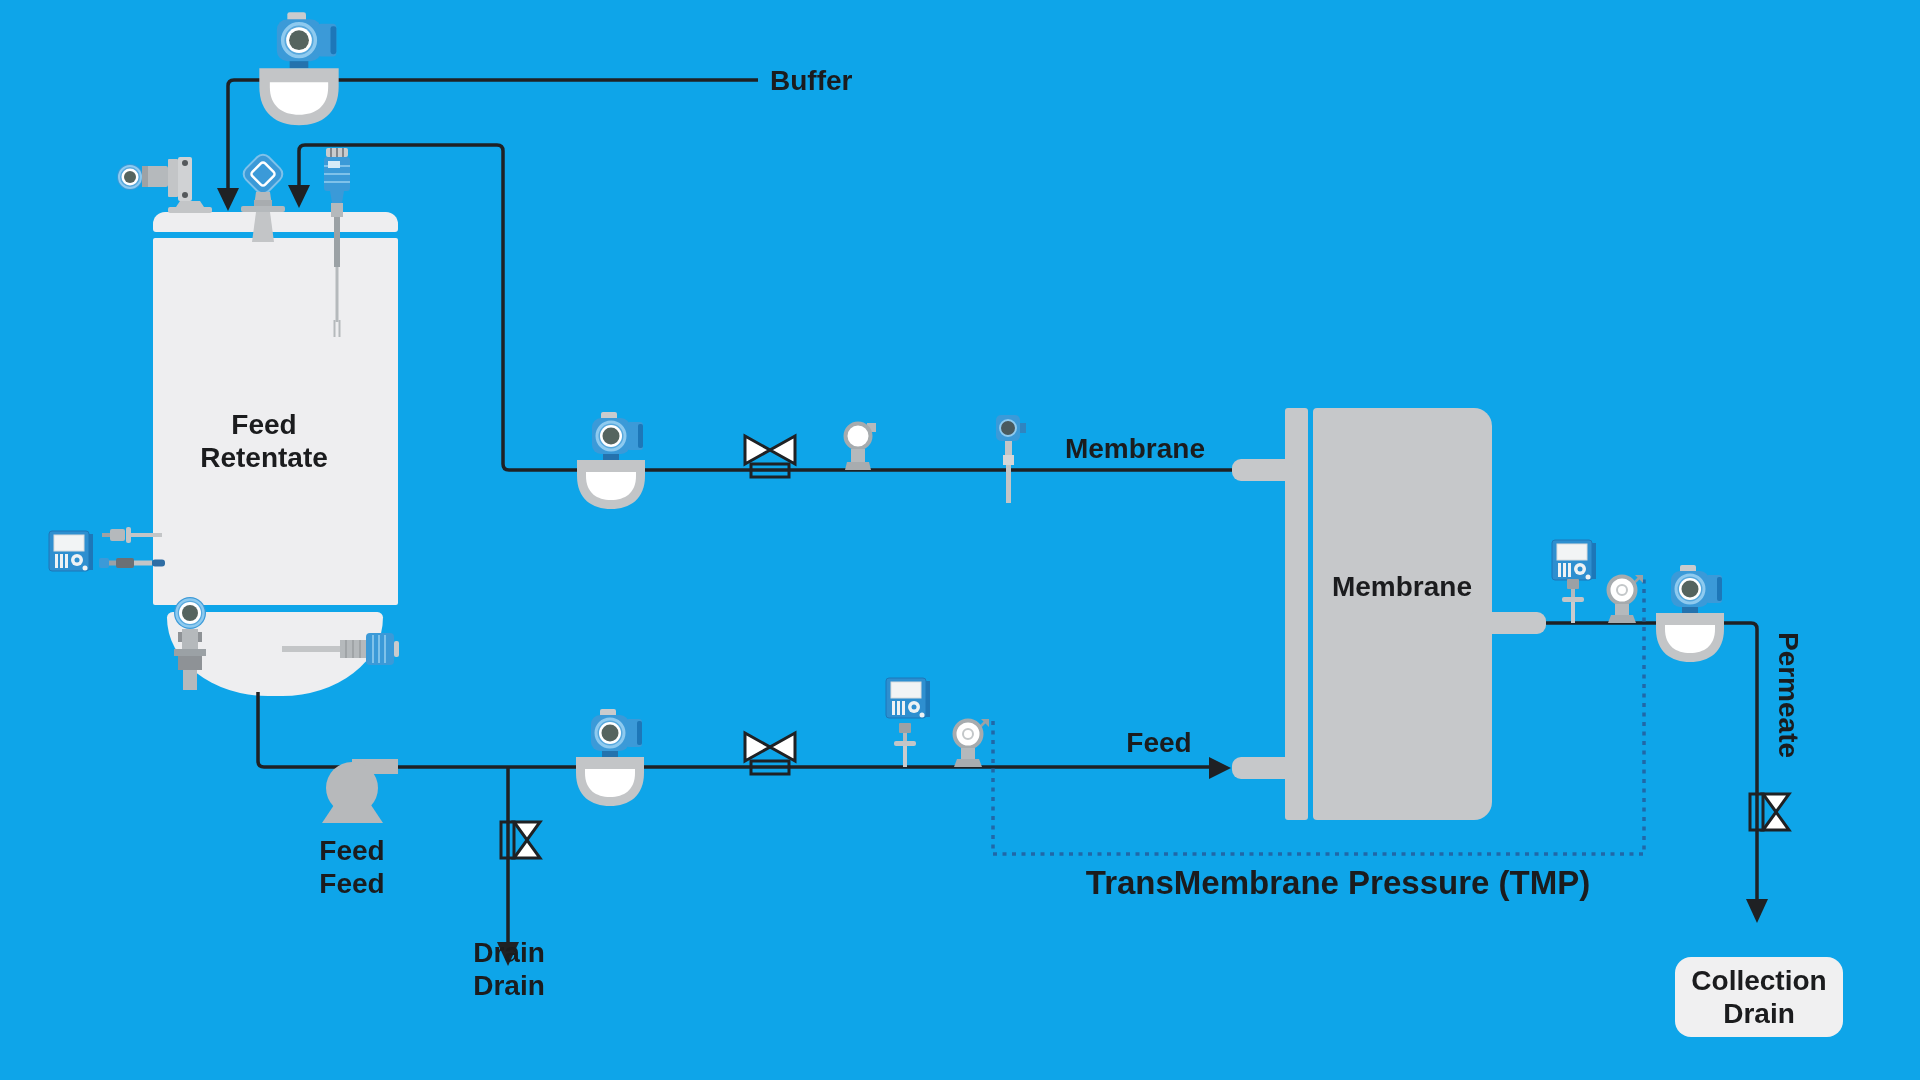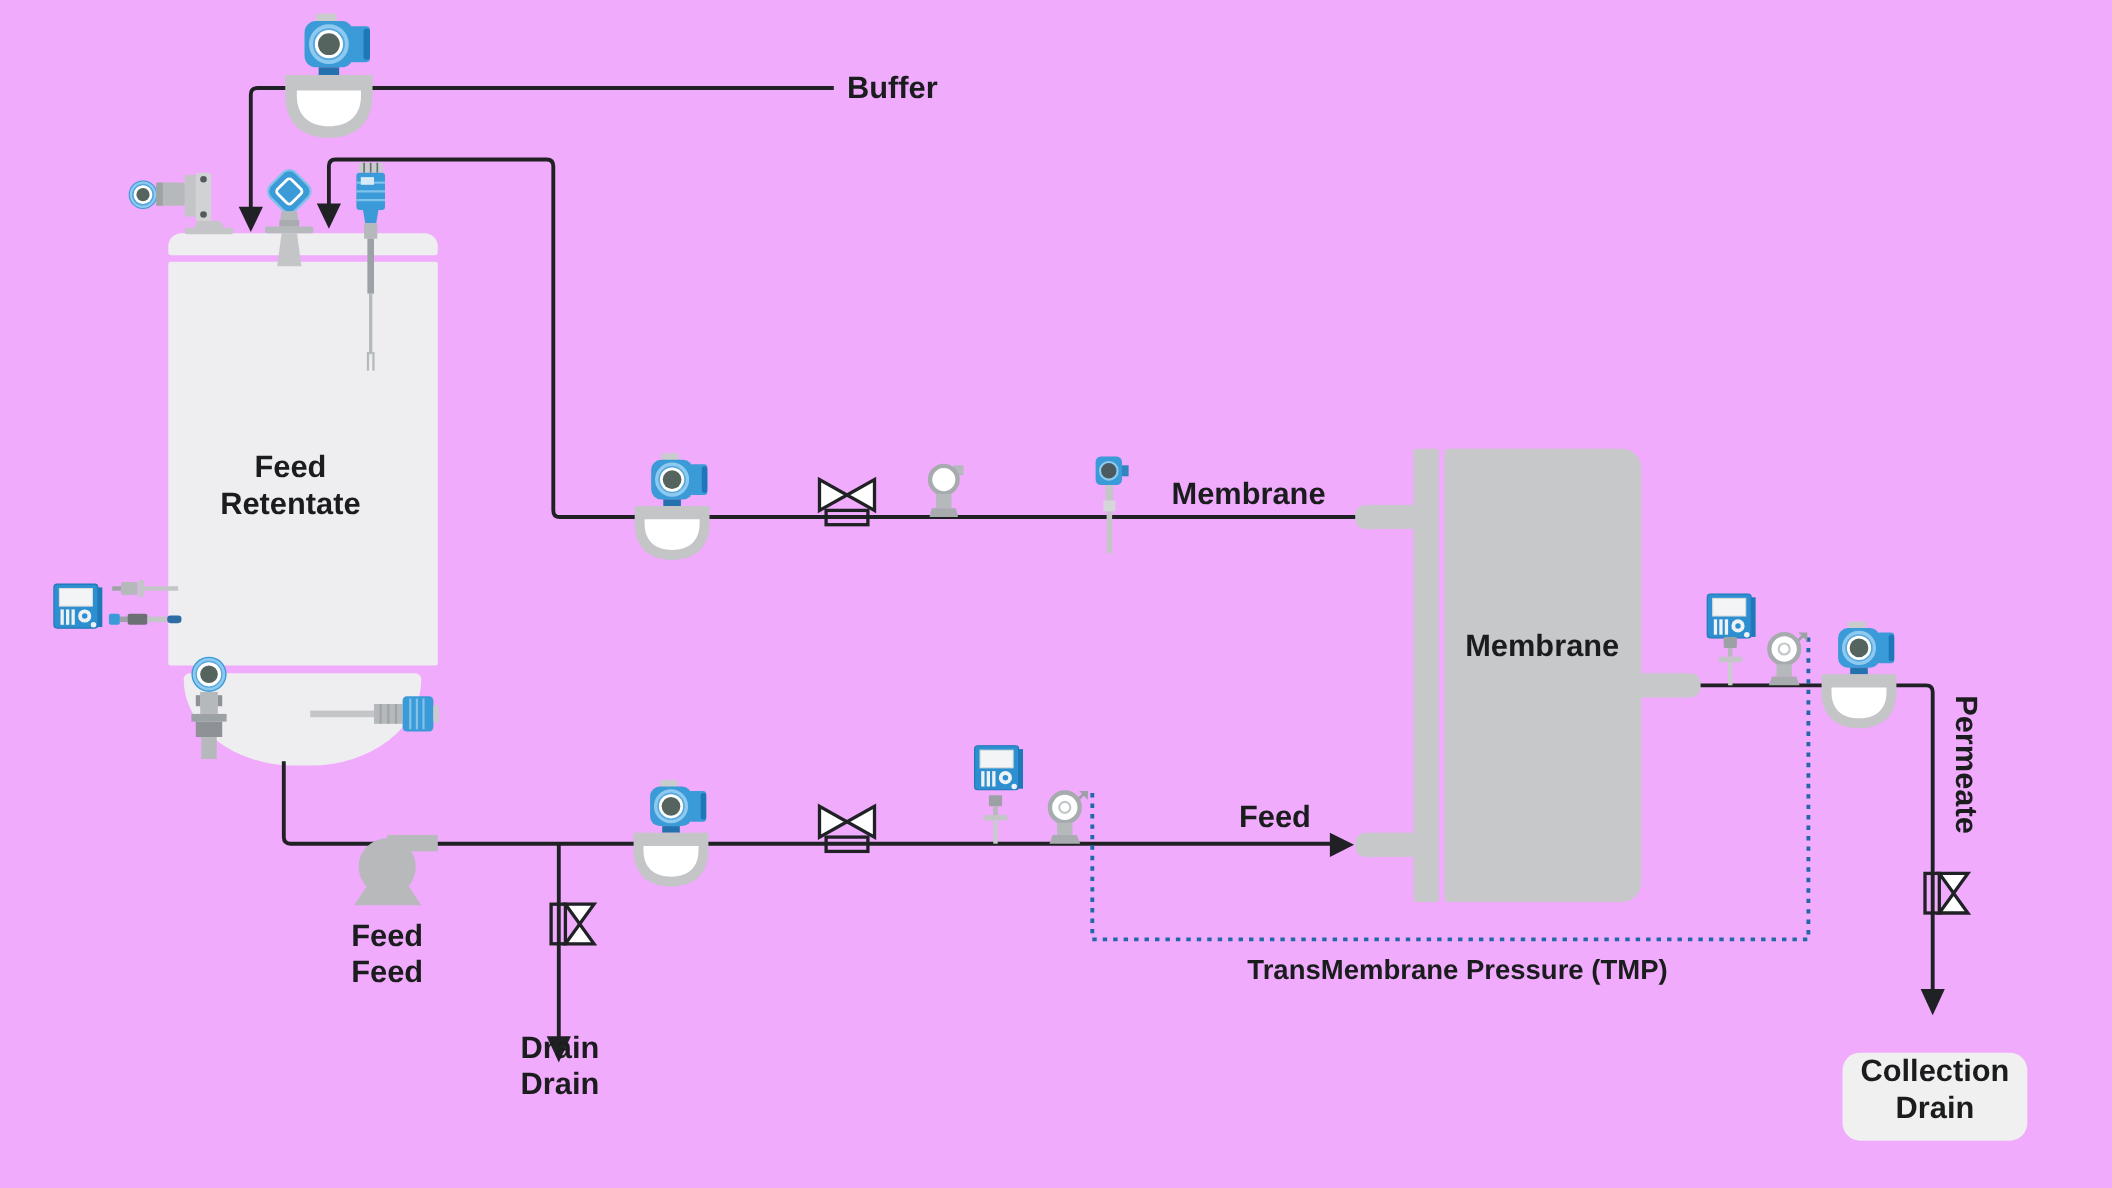--- a/index.html
+++ b/index.html
@@ -1,34 +1,34 @@
 <!DOCTYPE html>
 <html><head>
 <meta charset="utf-8">
 <style>
   html,body{margin:0;padding:0;background:#fff;}
-  #canvas{position:relative;width:1920px;height:1080px;background:#f0abfc;overflow:hidden;
+  #canvas{position:relative;width:1920px;height:1080px;background:#0ea5e9;overflow:hidden;
           font-family:"Liberation Sans",sans-serif;color:#1b1c1e;}
   .abs{position:absolute;}
   .lbl{position:absolute;font-size:28px;font-weight:600;color:#1b1c1e;line-height:33px;
        text-align:center;white-space:nowrap;}
   .lbl.left{text-align:left;}
-  .lbl.small{font-size:25px;}
+  .lbl.small{font-size:33px;margin-left:13px;}
   .tank-lid{position:absolute;left:153px;top:212px;width:245px;height:20px;background:#eeeef0;
             border-radius:12px 12px 3px 3px;}
   .tank-body{position:absolute;left:153px;top:238px;width:245px;height:367px;background:#eeeef0;
              border-radius:2px;}
   .tank-dish{position:absolute;left:167px;top:612px;width:216px;height:84px;background:#eeeef0;
              border-radius:6px 6px 108px 108px / 6px 6px 84px 84px;}
   .membrane-strip{position:absolute;left:1285px;top:408px;width:23px;height:412px;background:#c6c8ca;
                   border-radius:3px;}
   .membrane-body{position:absolute;left:1313px;top:408px;width:179px;height:412px;background:#c6c8ca;
                  border-radius:4px 18px 18px 4px;}
   .vessel{position:absolute;left:1675px;top:957px;width:168px;height:80px;background:#f0f0f1;
-          border-radius:16px;display:flex;flex-direction:column;align-items:center;justify-content:flex-start;}
+          border-radius:16px;display:flex;flex-direction:column;align-items:center;justify-content:center;}
   .layer1{z-index:1;} .layer2{z-index:2;} .layer5{z-index:5;}
   svg.inst{position:absolute;z-index:4;overflow:visible;}
 </style>
 </head>
 <body>
 
 <div id="canvas">
 
   <svg width="0" height="0" style="position:absolute">
     <defs>

